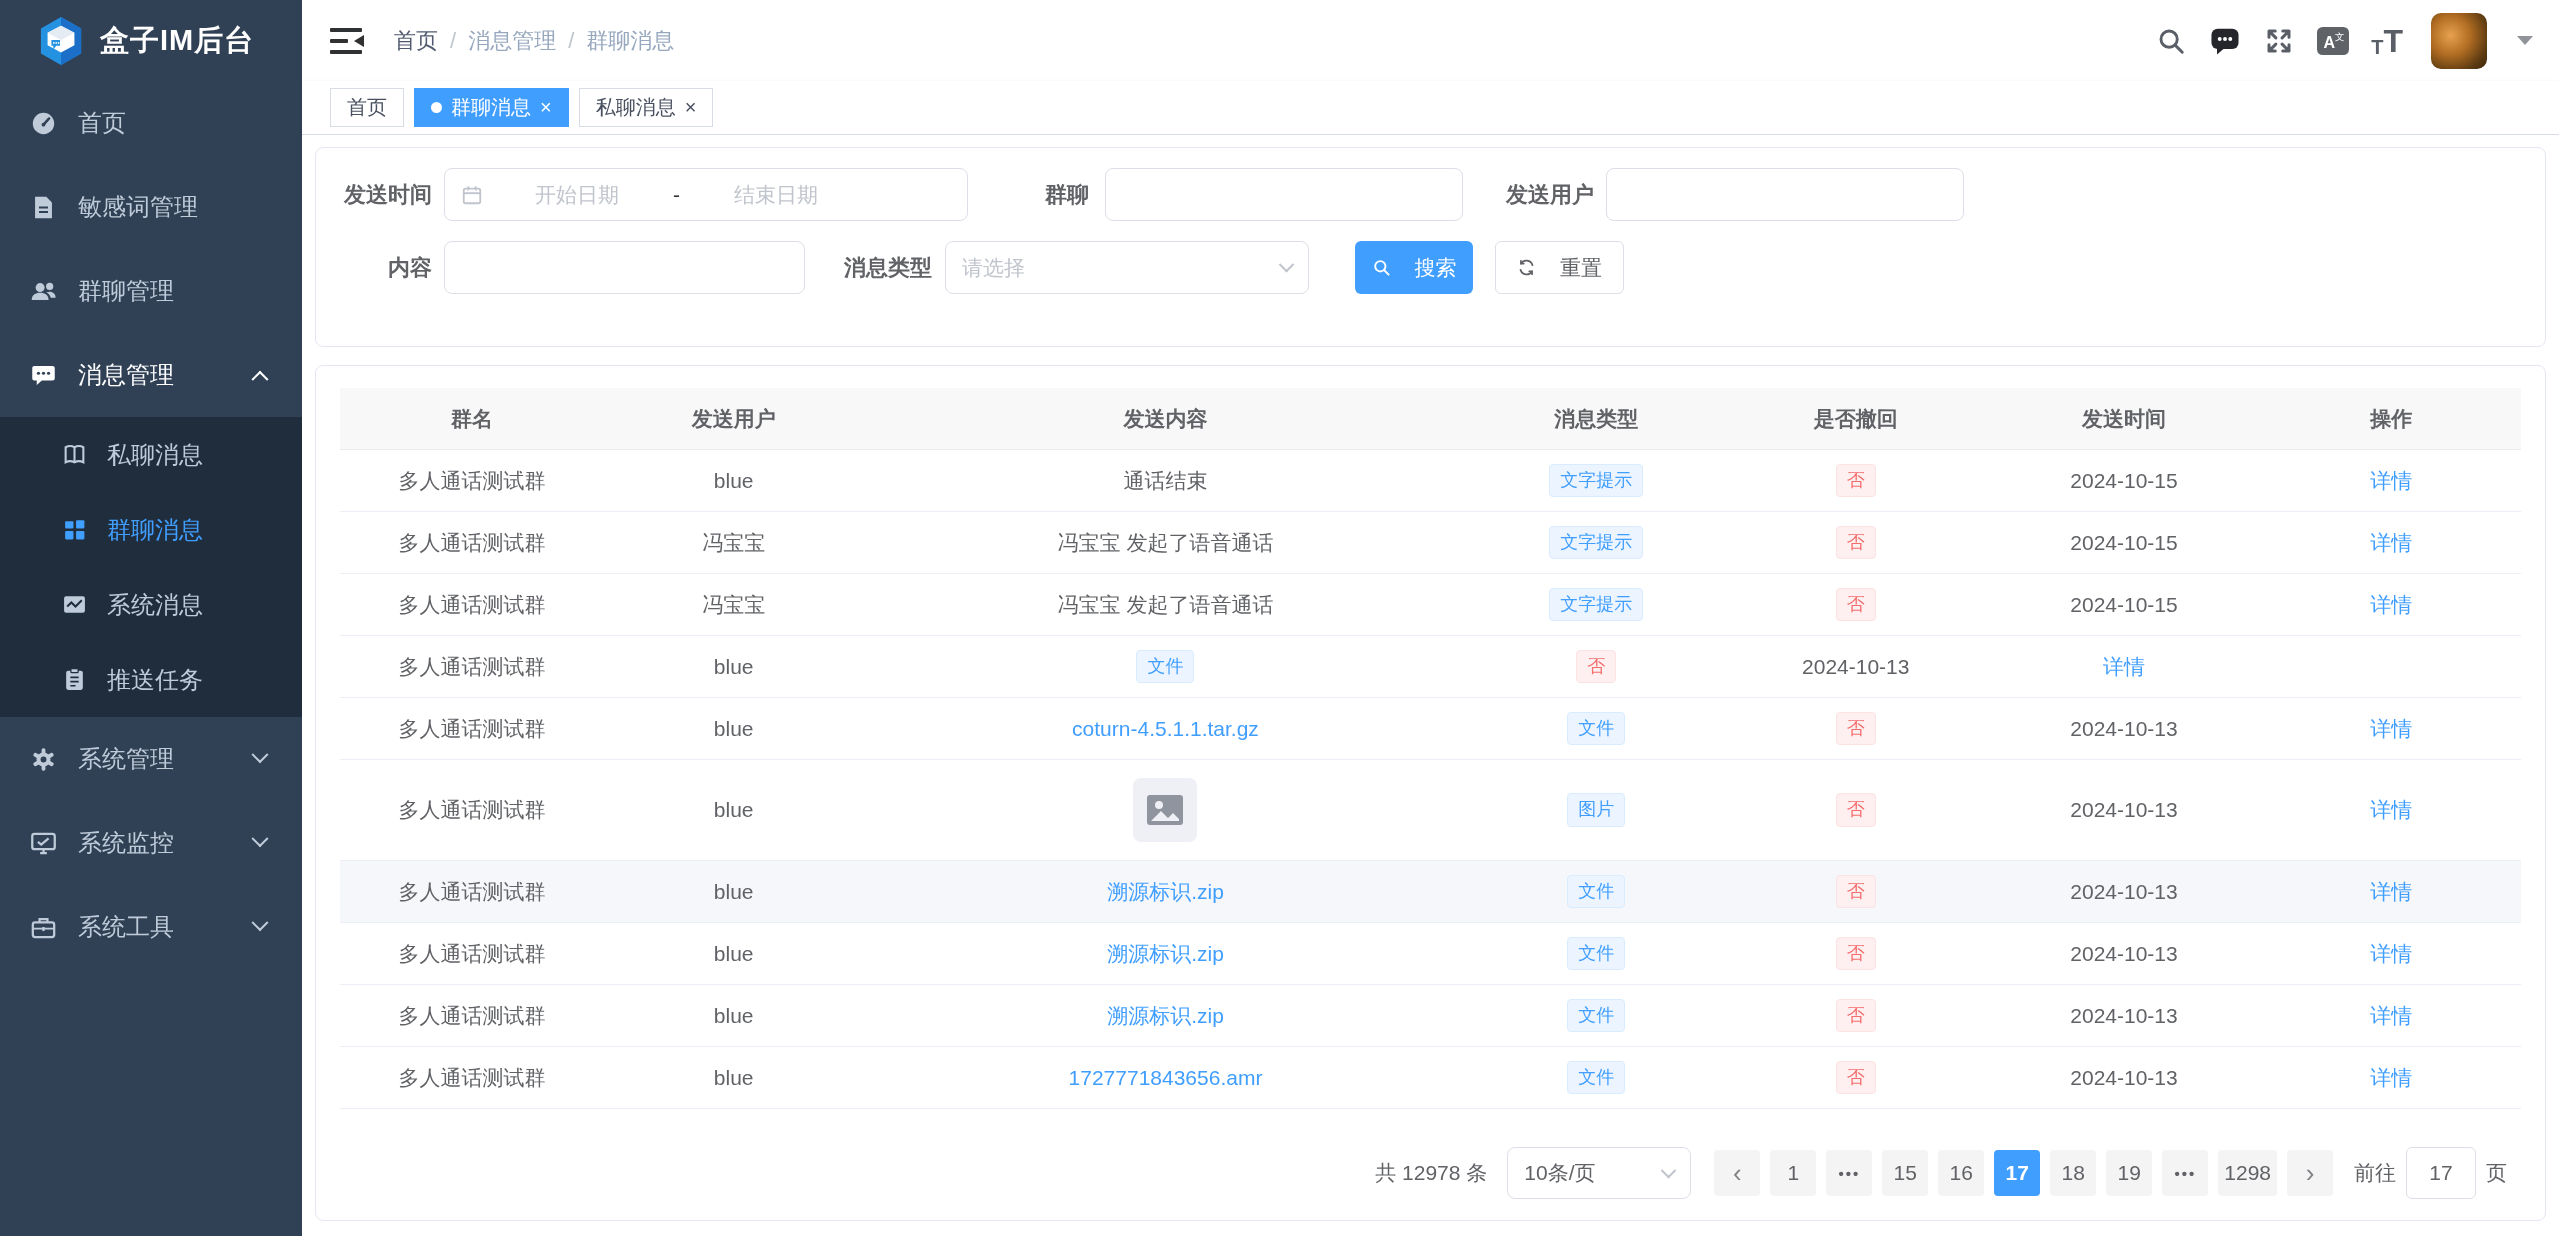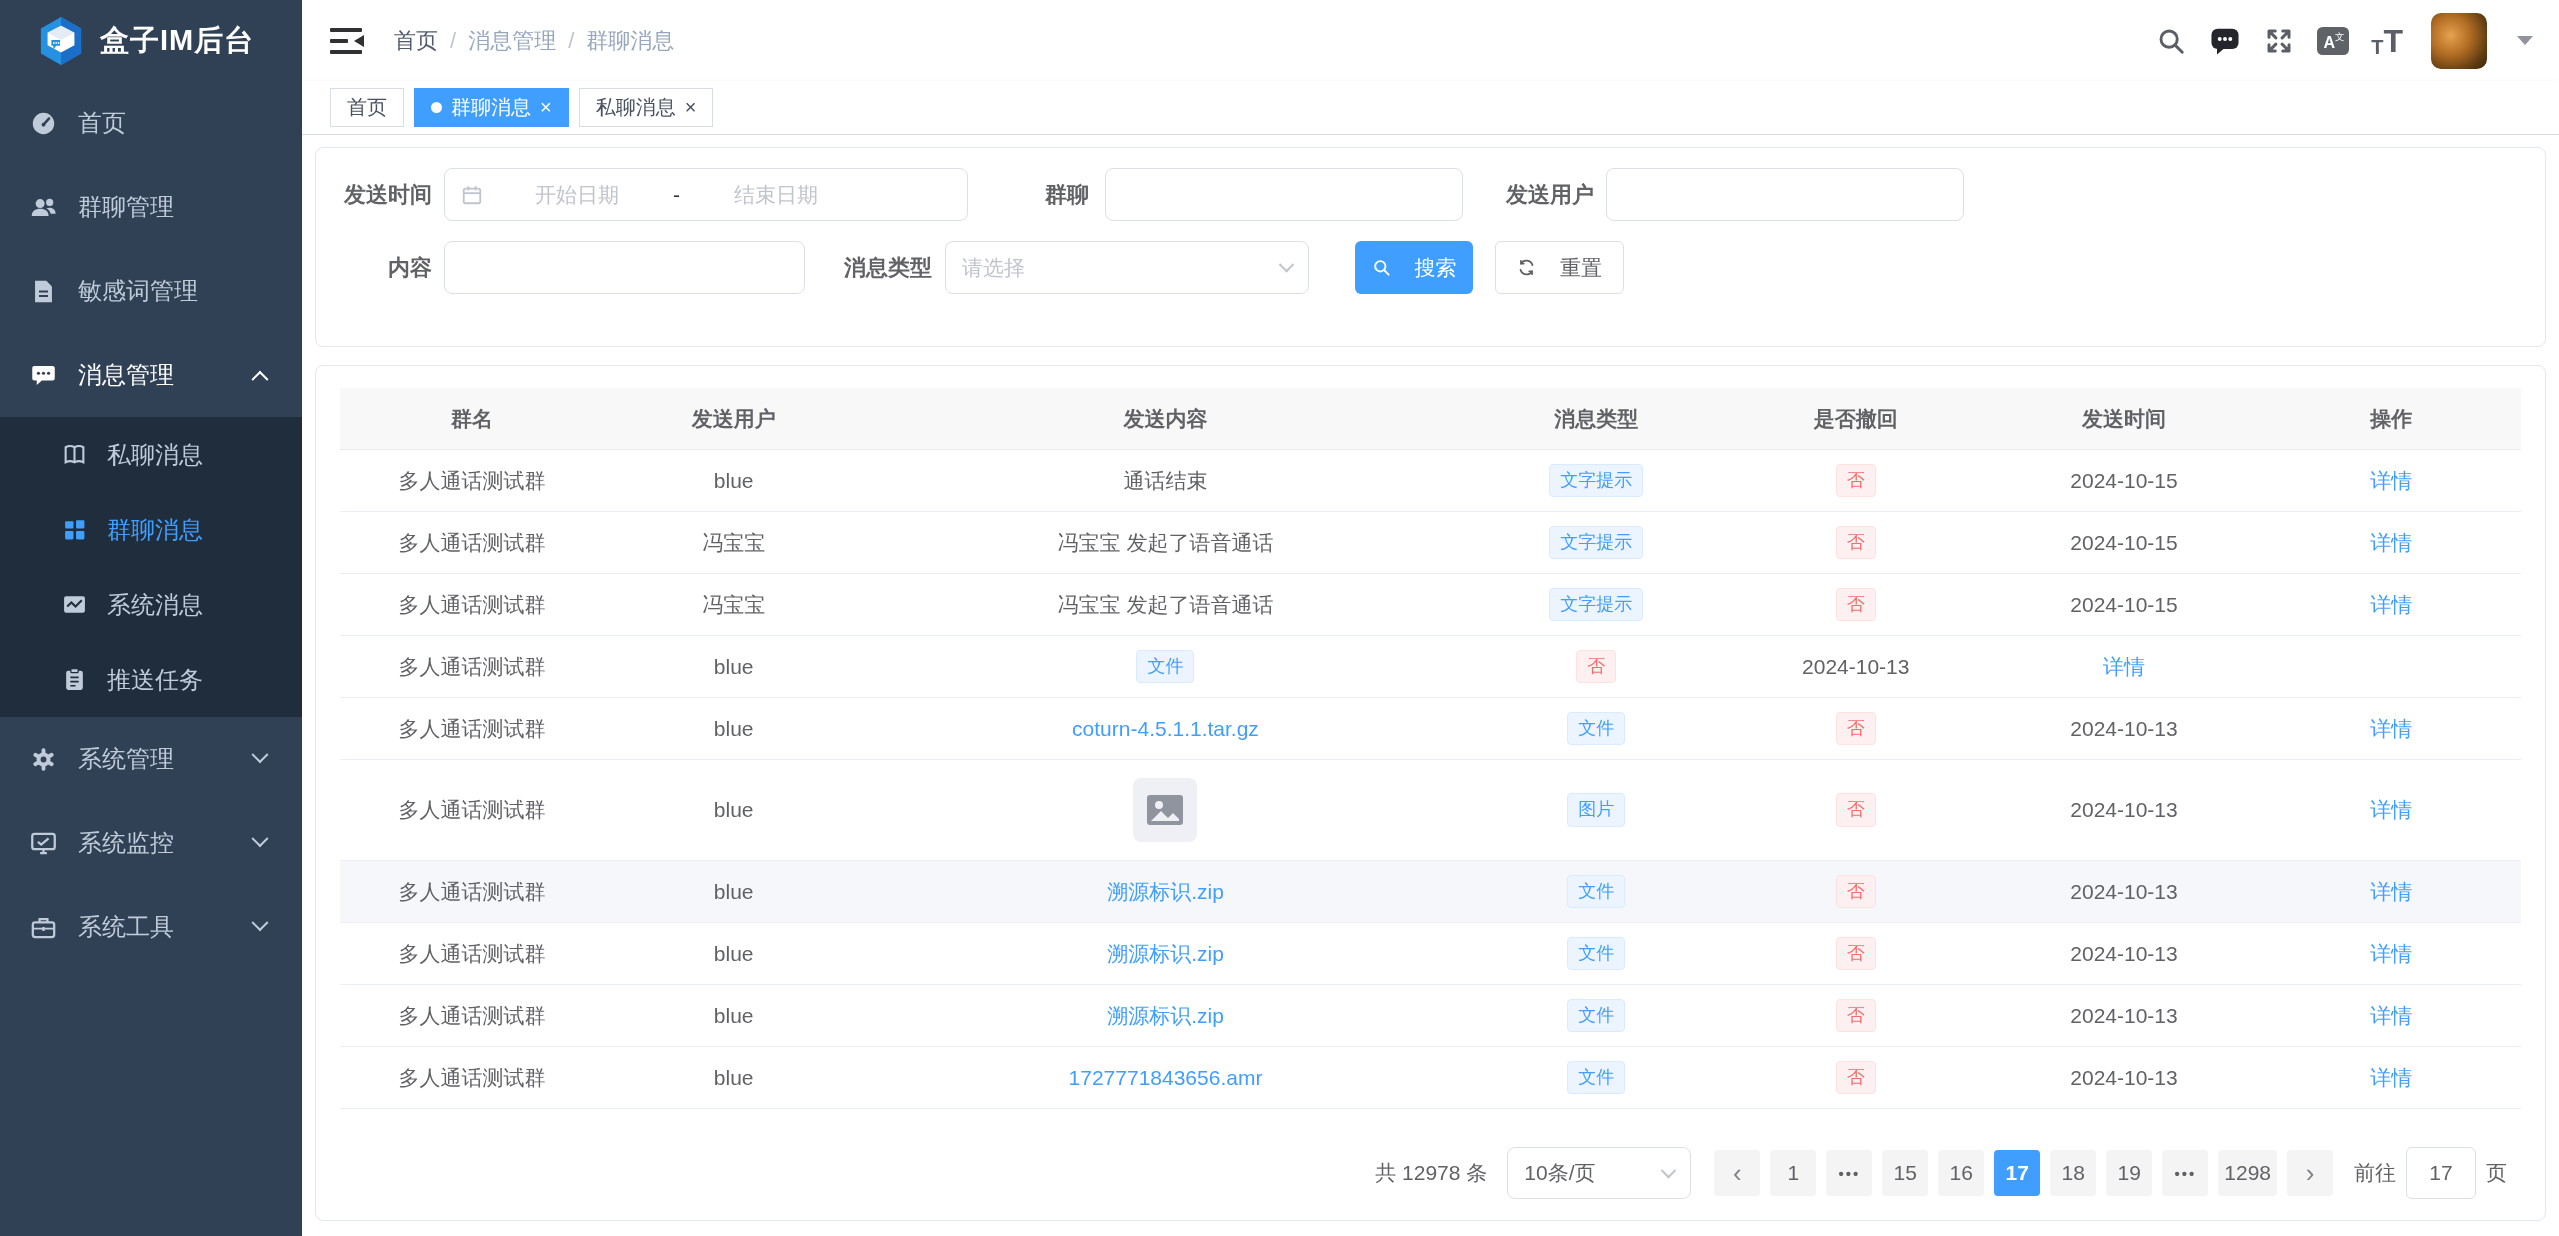--- a/index.html
+++ b/index.html
@@ -195,31 +195,31 @@
         <svg class="menu-icon">
           <use href="#i-dashboard"></use>
         </svg>
         <span class="menu-label">首页</span>
 
       </div>
 
 
       <div class="menu-item">
         <svg class="menu-icon">
-          <use href="#i-users"></use>
-        </svg>
-        <span class="menu-label">群聊管理</span>
+          <use href="#i-doc"></use>
+        </svg>
+        <span class="menu-label">敏感词管理</span>
 
       </div>
 
       <div class="menu-item">
         <svg class="menu-icon">
-          <use href="#i-doc"></use>
-        </svg>
-        <span class="menu-label">敏感词管理</span>
+          <use href="#i-users"></use>
+        </svg>
+        <span class="menu-label">群聊管理</span>
 
       </div>
 
       <div class="menu-item open">
         <svg class="menu-icon">
           <use href="#i-chat"></use>
         </svg>
         <span class="menu-label">消息管理</span>
         <span class="menu-arrow up"></span>
       </div>

